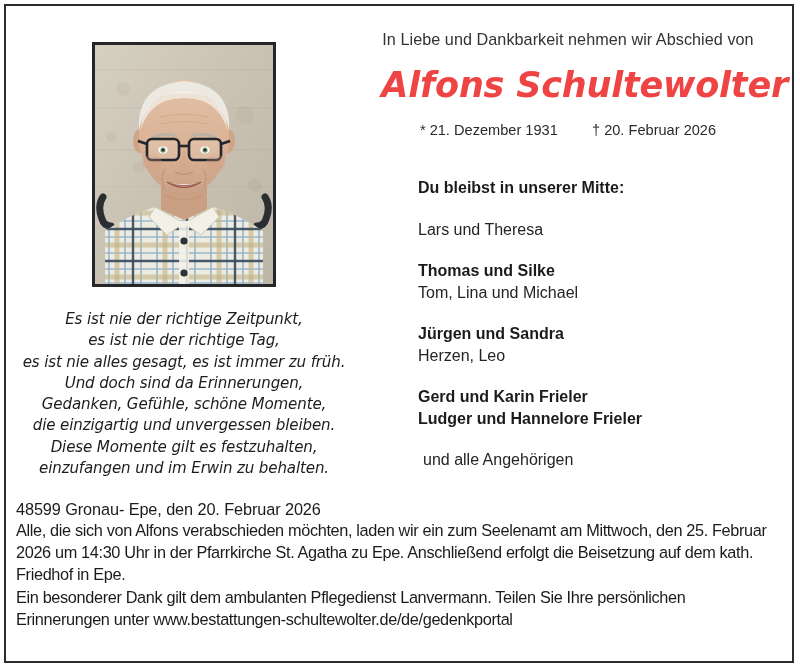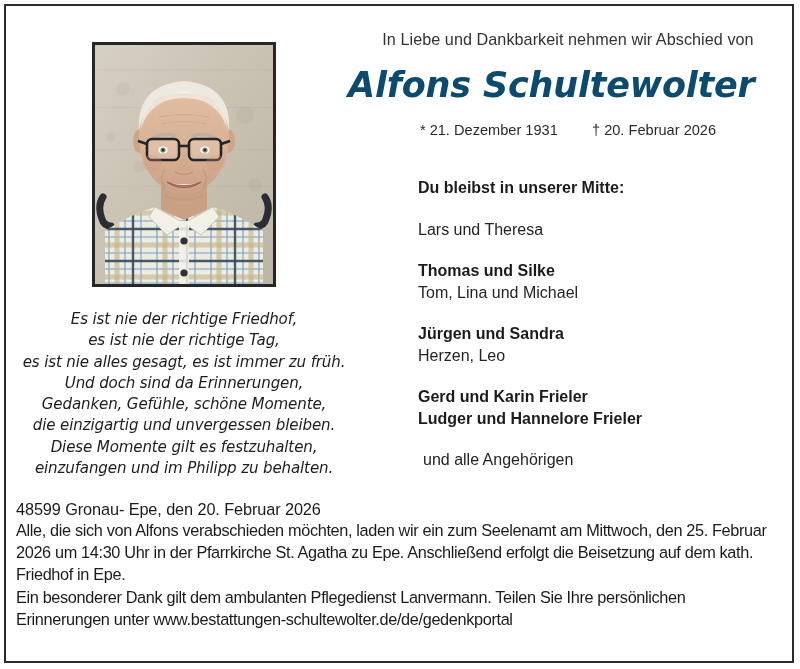--- a/index.html
+++ b/index.html
@@ -81,25 +81,25 @@
   .poem div { white-space: nowrap; }
 
   
   .lead {
     text-align: center;
     font-size: 16.2px;
     color: #333333;
     letter-spacing: 0.05px;
   }
   .name {
-    text-align: left;
+    text-align: right;
     font-size: 35px;
     font-weight: bold;
     font-style: italic;
-    color: #0c4a6e;
+    color: #ef4444;
     margin-top: 16px;
     letter-spacing: -0.2px;
     font-family: "DejaVu Sans", sans-serif;
   }
   .dates {
     text-align: center;
     font-size: 14.6px;
     color: #2a2a2a;
     margin-top: 17px;
   }
@@ -304,28 +304,28 @@
             <path d="M72 137 Q89 148 106 137" stroke="#96584f" stroke-width="1.2" fill="none"></path>
 
             <path d="M70 150 Q89 160 108 150" stroke="#c09378" stroke-width="1.6" fill="none" opacity="0.5"></path>
 
             <rect x="0" y="0" width="178" height="239" fill="none"></rect>
           </svg>
         </div>
       </div>
 
       <div class="poem">
-        <div>Es ist nie der richtige Friedhof,</div>
+        <div>Es ist nie der richtige Zeitpunkt,</div>
         <div>es ist nie der richtige Tag,</div>
         <div>es ist nie alles gesagt, es ist immer zu früh.</div>
         <div>Und doch sind da  Erinnerungen,</div>
         <div>Gedanken, Gefühle, schöne Momente,</div>
         <div>die einzigartig und unvergessen bleiben.</div>
         <div>Diese Momente gilt es festzuhalten,</div>
-        <div>einzufangen und im Philipp zu behalten.</div>
+        <div>einzufangen und im Erwin zu behalten.</div>
       </div>
 
     </div>
 
     <div class="col-right">
 
       <div class="lead">In Liebe und Dankbarkeit nehmen wir Abschied von</div>
 
       <div class="name">Alfons Schultewolter</div>
 

